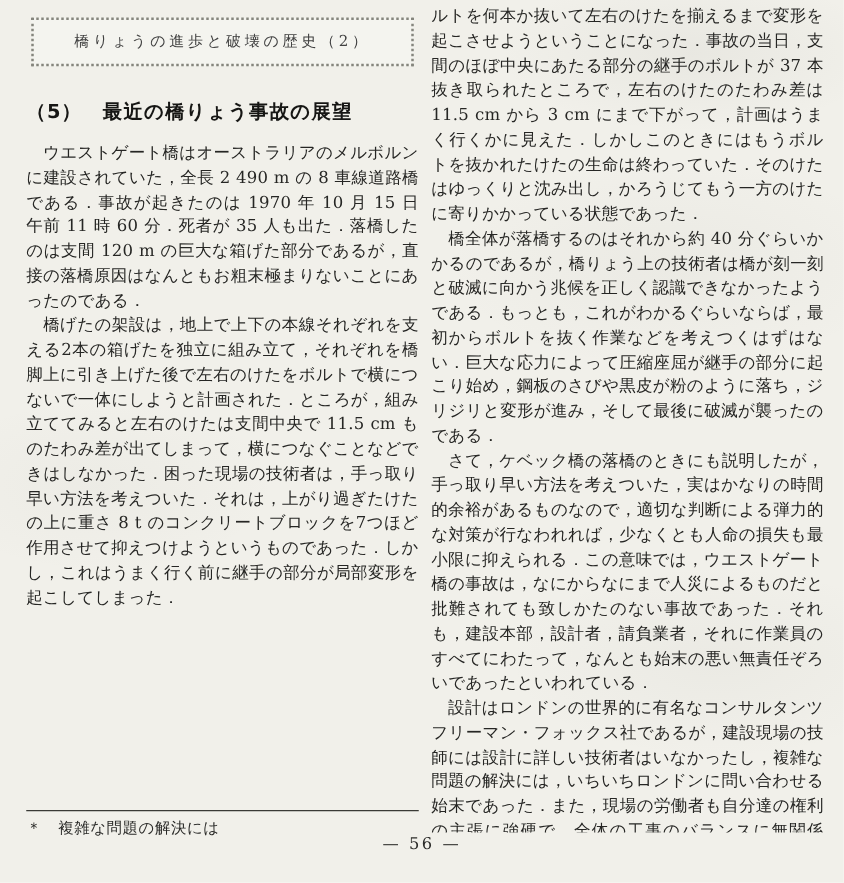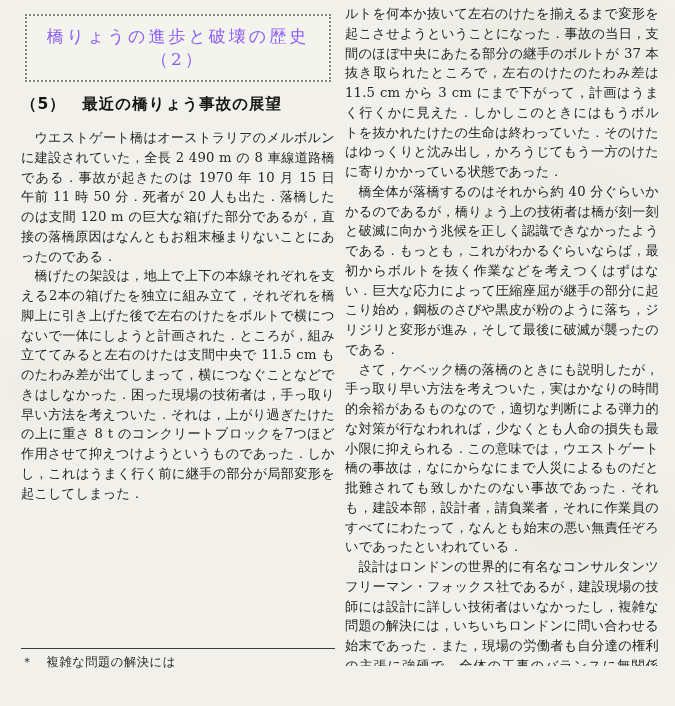--- a/index.html
+++ b/index.html
@@ -25,31 +25,31 @@
   }
   .col { position: absolute; width: 314px; }
   .col-left  { left: 21px;  top: 10px; height: 690px; }
   .col-right { left: 345px; top: 4px;  height: 662px; overflow: hidden; }
 
   .title-box {
     border: 2px dotted #85857d;
     margin: 4px 4px 0 4px;
     padding: 9px 6px;
     text-align: center;
-    font-size: 17px;
+    font-size: 12px;
     letter-spacing: 3px;
-    color: #8b5cf6;
+    color: #404040;
     background: rgba(255,255,255,0.25);
   }
   .section-heading {
     font-family: "DejaVu Sans", "Liberation Sans", sans-serif;
     font-weight: bold;
     font-size: 15.5px;
     letter-spacing: 1px;
-    margin: 12px 0 13px 0;
+    margin: 26px 0 13px 0;
     color: #161614;
   }
   .body-para {
     margin: 0;
     font-size: 13.2px;
     line-height: 19.75px;
     text-align: justify;
     text-justify: inter-character;
     letter-spacing: 0.2px;
     color: #262624;
@@ -84,31 +84,32 @@
 
 <div class="page">
 
   <div class="col col-left">
     <div class="title-box">
       <span>橋りょうの進歩と破壊の歴史（2）</span>
     </div>
 
     <h2 class="section-heading">（5）　最近の橋りょう事故の展望</h2>
 
-    <p class="body-para">　ウエストゲート橋はオーストラリアのメルボルンに建設されていた，全長 2 490 m の 8 車線道路橋である．事故が起きたのは 1970 年 10 月 15 日 午前 11 時 50 分．死者が 20 人も出た．落橋したのは支間 120 m の巨大な箱げた部分であるが，直接の落橋原因はなんともお粗末極まりないことにあったのである．</p>
+    <p class="body-para">　ウエストゲート橋はオーストラリアのメルボルンに建設されていた，全長 2 490 m の 8 車線道路橋である．事故が起きたのは 1970 年 10 月 15 日 午前 11 時 60 分．死者が 35 人も出た．落橋したのは支間 120 m の巨大な箱げた部分であるが，直接の落橋原因はなんともお粗末極まりないことにあったのである．</p>
     <p class="body-para">　橋げたの架設は，地上で上下の本線それぞれを支える2本の箱げたを独立に組み立て，それぞれを橋脚上に引き上げた後で左右のけたをボルトで横につないで一体にしようと計画された．ところが，組み立ててみると左右のけたは支間中央で 11.5 cm ものたわみ差が出てしまって，横につなぐことなどできはしなかった．困った現場の技術者は，手っ取り早い方法を考えついた．それは，上がり過ぎたけたの上に重さ 8 t のコンクリートブロックを7つほど作用させて抑えつけようというものであった．しかし，これはうまく行く前に継手の部分が局部変形を起こしてしまった．</p>
 
     <div class="footnote-area">
       <div class="footnote-rule"></div>
       <div class="footnote">＊　複雑な問題の解決には</div>
     </div>
   </div>
 
   <div class="col col-right">
     <p class="body-para">ルトを何本か抜いて左右のけたを揃えるまで変形を起こさせようということになった．事故の当日，支間のほぼ中央にあたる部分の継手のボルトが 37 本抜き取られたところで，左右のけたのたわみ差は 11.5 cm から 3 cm にまで下がって，計画はうまく行くかに見えた．しかしこのときにはもうボルトを抜かれたけたの生命は終わっていた．そのけたはゆっくりと沈み出し，かろうじてもう一方のけたに寄りかかっている状態であった．</p>
     <p class="body-para">　橋全体が落橋するのはそれから約 40 分ぐらいかかるのであるが，橋りょう上の技術者は橋が刻一刻と破滅に向かう兆候を正しく認識できなかったようである．もっとも，これがわかるぐらいならば，最初からボルトを抜く作業などを考えつくはずはない．巨大な応力によって圧縮座屈が継手の部分に起こり始め，鋼板のさびや黒皮が粉のように落ち，ジリジリと変形が進み，そして最後に破滅が襲ったのである．</p>
     <p class="body-para">　さて，ケベック橋の落橋のときにも説明したが，手っ取り早い方法を考えついた，実はかなりの時間的余裕があるものなので，適切な判断による弾力的な対策が行なわれれば，少なくとも人命の損失も最小限に抑えられる．この意味では，ウエストゲート橋の事故は，なにからなにまで人災によるものだと批難されても致しかたのない事故であった．それも，建設本部，設計者，請負業者，それに作業員のすべてにわたって，なんとも始末の悪い無責任ぞろいであったといわれている．</p>
     <p class="body-para">　設計はロンドンの世界的に有名なコンサルタンツフリーマン・フォックス社であるが，建設現場の技師には設計に詳しい技術者はいなかったし，複雑な問題の解決には，いちいちロンドンに問い合わせる始末であった．また，現場の労働者も自分達の権利の主張に強硬で，全体の工事のバランスに無関係に，ストライキをくり返したり，職場放棄も稀ではなかったという．</p>
 
   </div>
 
+  <div class="page-number">— 56 —</div>
 
 </div>
 
 </body></html>

